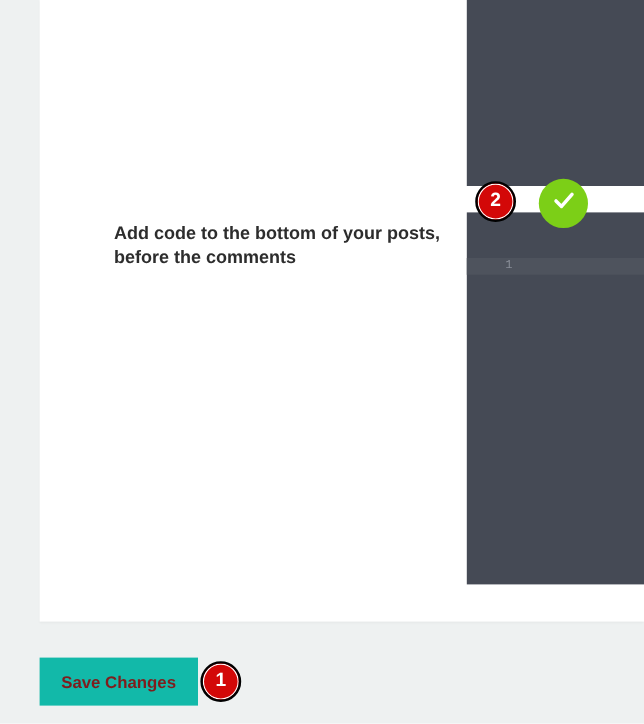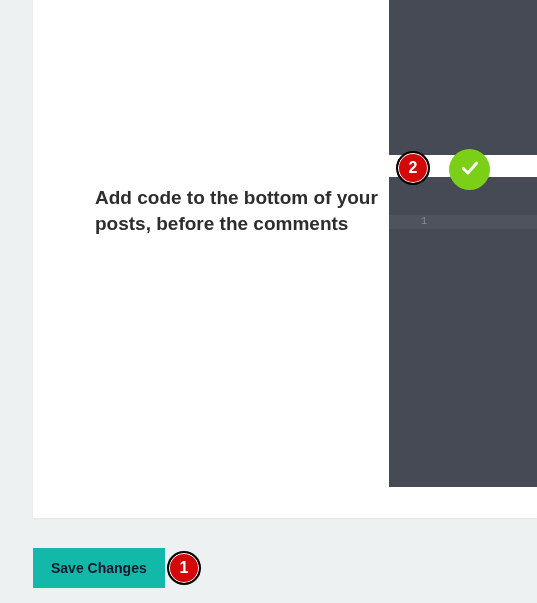--- a/index.html
+++ b/index.html
@@ -64,32 +64,32 @@
     font-size: 10px;
     line-height: 14px;
     font-family: Consolas, "Courier New", monospace;
   }
   .label-text {
     position: absolute;
     left: 62px;
     top: 185px;
     width: 300px;
     color: #2d2d2d;
-    font-size: 19px;
+    font-size: 15px;
     font-weight: 600;
     line-height: 1.35;
   }
   .save-btn {
     position: absolute;
     left: 33px;
     top: 548px;
     height: 40px;
     padding: 0 18px;
     background: #12b9a9;
-    color: #0f172a;
+    color: #7f1d1d;
     border: none;
     font-size: 14px;
     font-weight: 600;
     cursor: pointer;
     display: flex;
     align-items: center;
     justify-content: center;
   }
   .check-badge {
     position: absolute;

